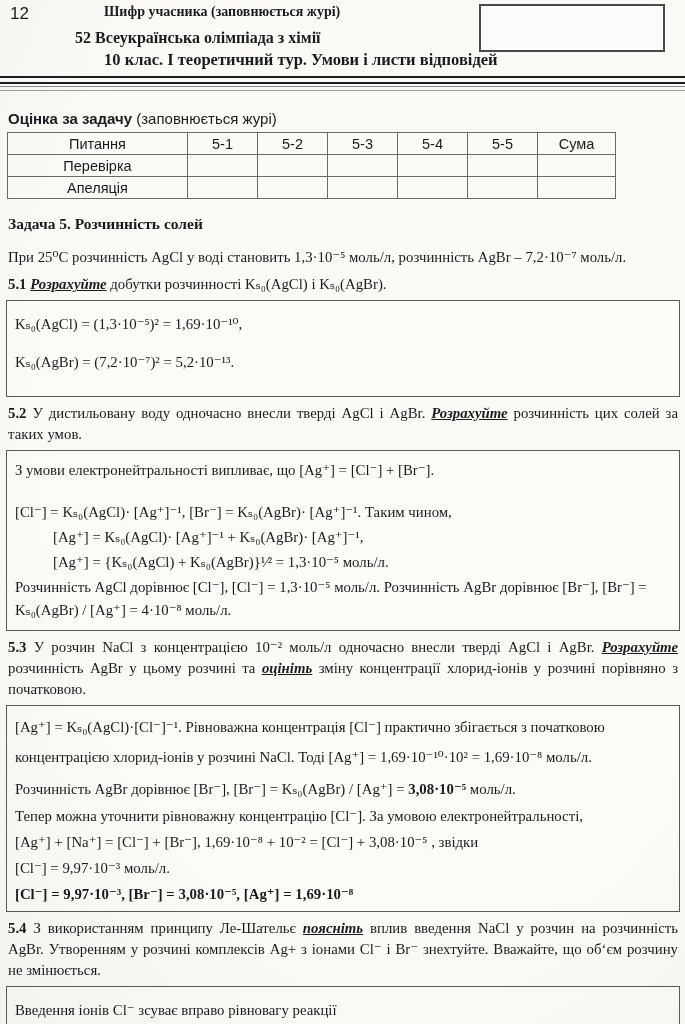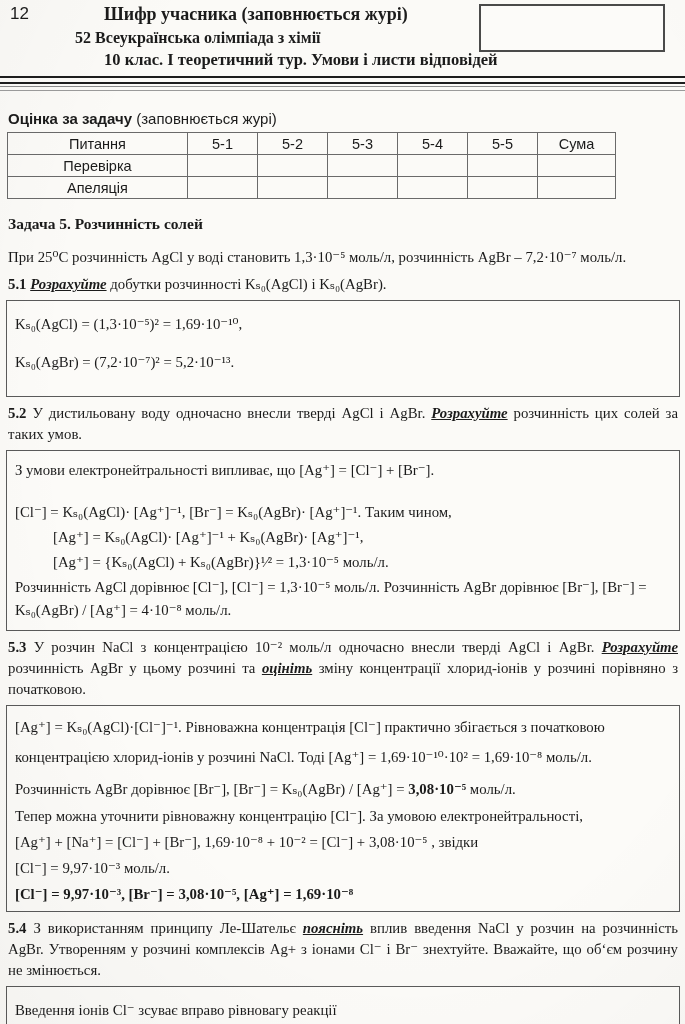--- a/index.html
+++ b/index.html
@@ -6,21 +6,21 @@
   body{
     width:685px;height:1024px;overflow:hidden;position:relative;
     background:#fbfaf7;color:#1b1b1b;
     font-family:"Liberation Serif","DejaVu Serif",serif;
     font-size:14.8px;line-height:1.42;
   }
   .scan-tint{position:absolute;inset:0;pointer-events:none;
     background:radial-gradient(ellipse at 60% 40%, rgba(0,0,0,0) 60%, rgba(0,0,0,.03) 100%);}
   header{position:relative;height:100px;}
   .page-num{position:absolute;left:10px;top:2px;font-family:"Liberation Sans","DejaVu Sans",sans-serif;font-size:17px;}
-  .cipher-label{position:absolute;left:104px;top:2px;font-weight:bold;font-size:18px;}
+  .cipher-label{position:absolute;left:104px;top:2px;font-weight:bold;font-size:14px;}
   .cipher-box{position:absolute;left:479px;top:4px;width:182px;height:44px;border:2px solid #4a4a4a;background:#fcfbf9;}
   .title{position:absolute;left:75px;top:27px;font-weight:bold;font-size:16px;text-align:center;}
   .subtitle{position:absolute;left:104px;top:48px;font-weight:bold;font-size:16.5px;}
   .rule1{position:absolute;left:0;top:76px;width:100%;height:4px;border-top:2px solid #1d1d1d;border-bottom:2px solid #1d1d1d;}
   .rule2{position:absolute;left:0;top:86px;width:100%;height:3px;border-top:1px solid #8a8a8a;border-bottom:1px solid #9a9a9a;}
   main{padding:0 5px 0 6px;}
   .caption{margin:8px 0 3px 2px;font-family:"Liberation Sans","DejaVu Sans",sans-serif;font-size:15px;}
   .caption b{font-weight:bold;}
   table.score{border-collapse:collapse;margin-left:1px;width:608px;
     font-family:"Liberation Sans","DejaVu Sans",sans-serif;font-size:14.5px;table-layout:fixed;}

